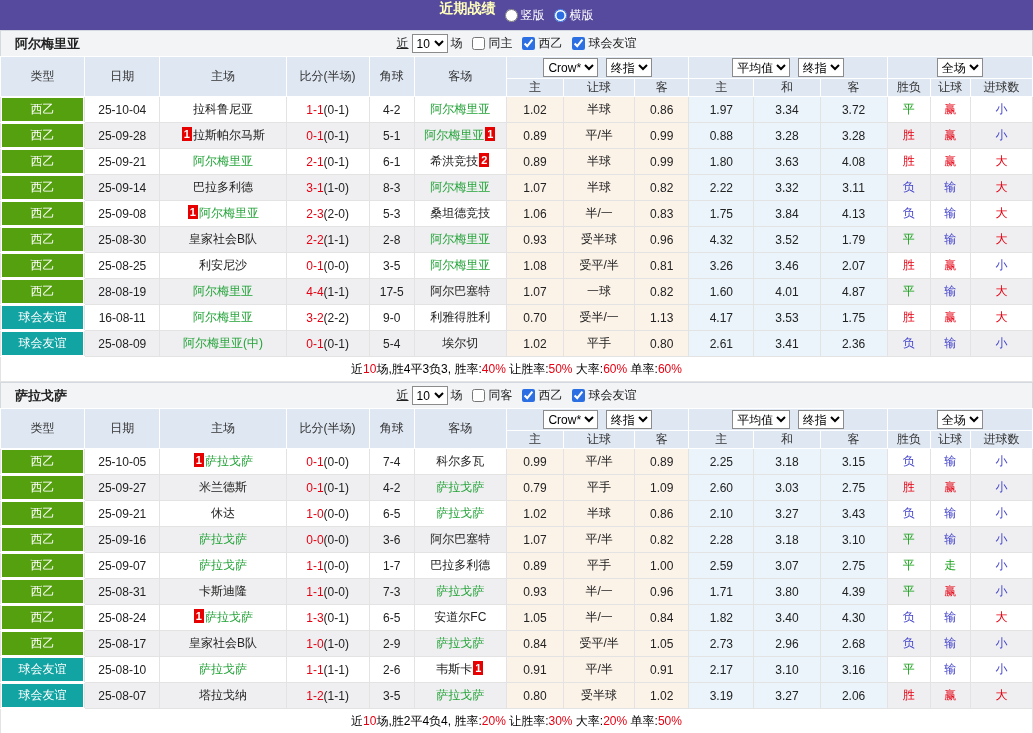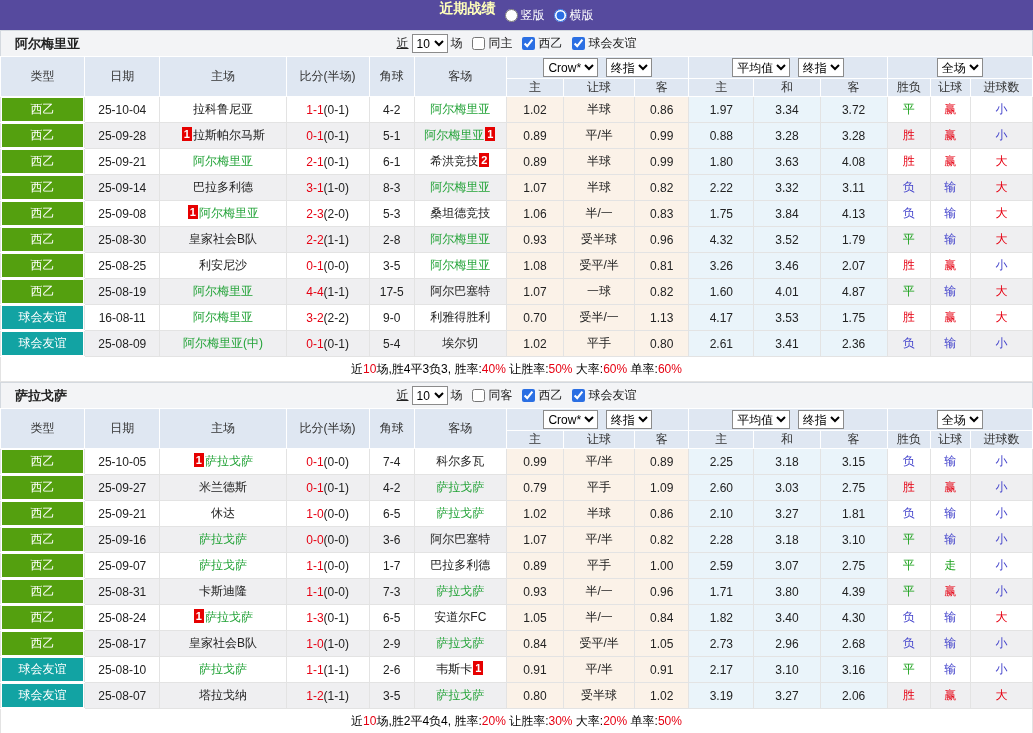--- a/index.html
+++ b/index.html
@@ -256,21 +256,21 @@
           <td class="avgc">3.46</td>
           <td class="avgc">2.07</td>
           <td class="plain x-r">胜</td>
           <td class="plain x-r">赢</td>
           <td class="plain x-b">小</td>
         </tr>
         <tr>
           <td class="c-type">
             <span class="badge lg">西乙</span>
           </td>
-          <td class="plain">25-08-19</td>
+          <td class="plain">28-08-19</td>
           <td class="plain"><span class="focus">阿尔梅里亚</span></td>
           <td class="plain"><span class="ft">4-4</span><span>(1-1)</span></td>
           <td class="plain">17-5</td>
           <td class="plain"><span class="">阿尔巴塞特</span></td>
           <td class="odds">1.07</td>
           <td class="odds">一球</td>
           <td class="odds">0.82</td>
           <td class="avgc">1.60</td>
           <td class="avgc">4.01</td>
           <td class="avgc">4.87</td>
@@ -436,21 +436,21 @@
           <td class="plain">25-09-21</td>
           <td class="plain"><span class="">休达</span></td>
           <td class="plain"><span class="ft">1-0</span><span>(0-0)</span></td>
           <td class="plain">6-5</td>
           <td class="plain"><span class="focus">萨拉戈萨</span></td>
           <td class="odds">1.02</td>
           <td class="odds">半球</td>
           <td class="odds">0.86</td>
           <td class="avgc">2.10</td>
           <td class="avgc">3.27</td>
-          <td class="avgc">1.81</td>
+          <td class="avgc">3.43</td>
           <td class="plain x-b">负</td>
           <td class="plain x-b">输</td>
           <td class="plain x-b">小</td>
         </tr>
         <tr>
           <td class="c-type">
             <span class="badge lg">西乙</span>
           </td>
           <td class="plain">25-09-16</td>
           <td class="plain"><span class="focus">萨拉戈萨</span></td>

